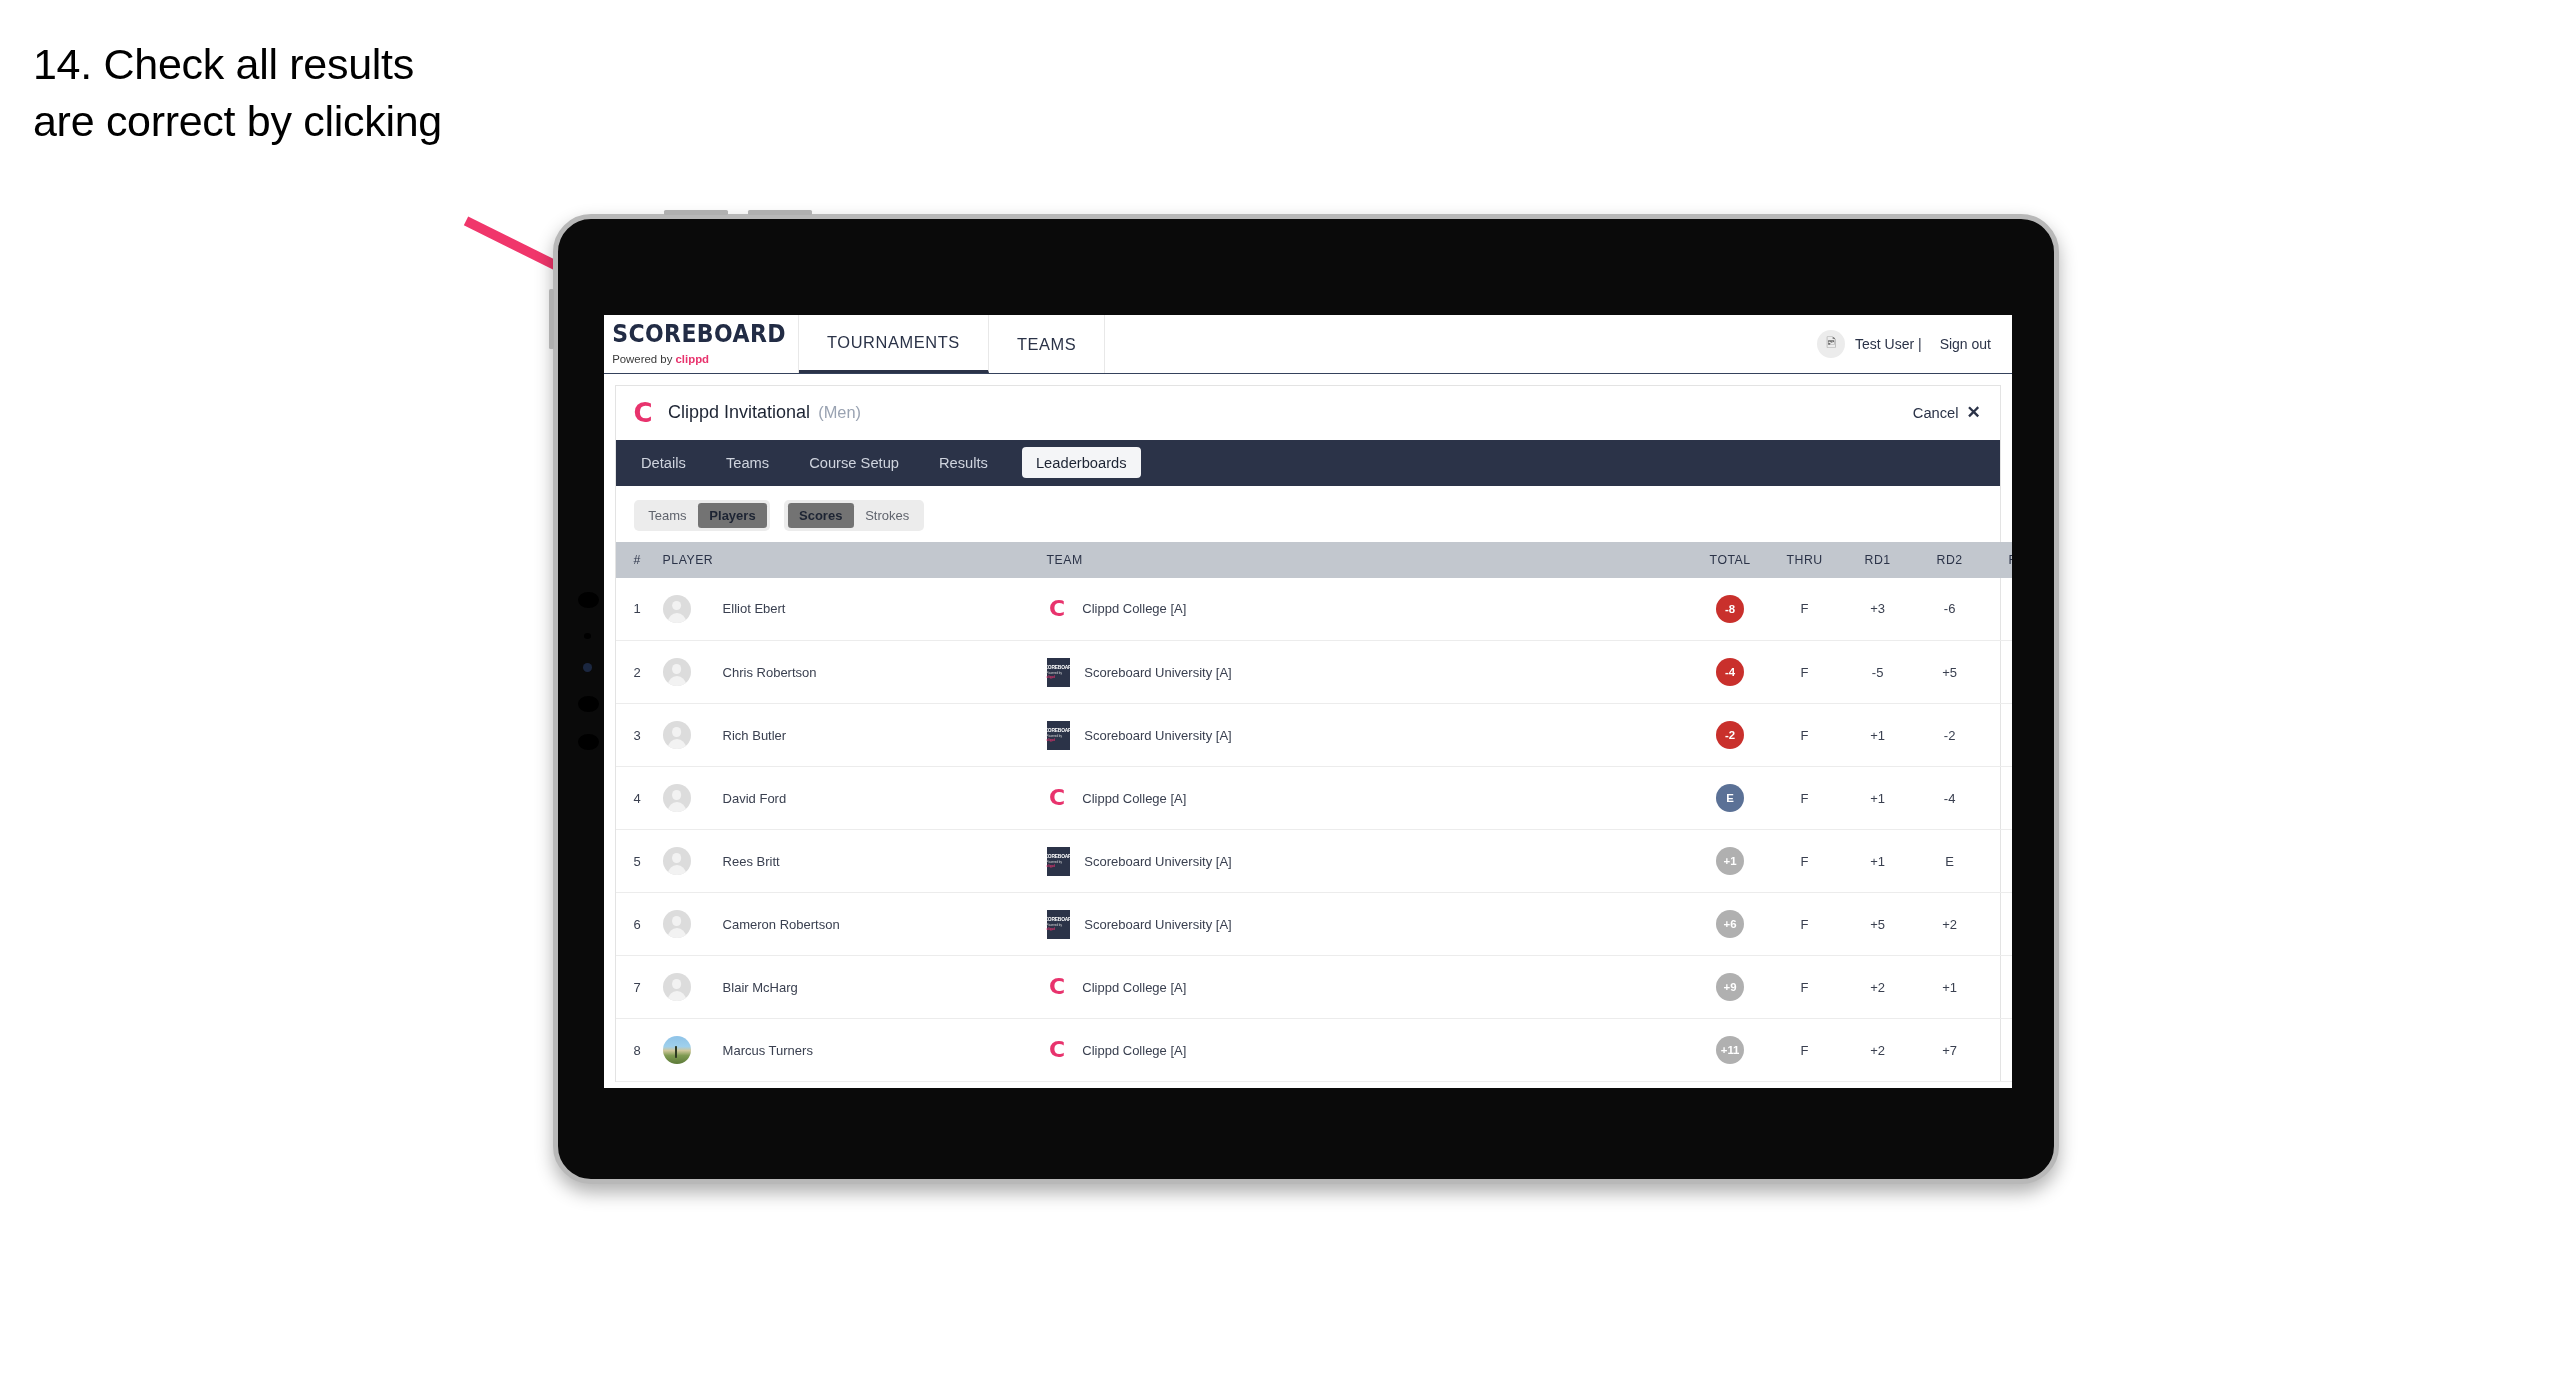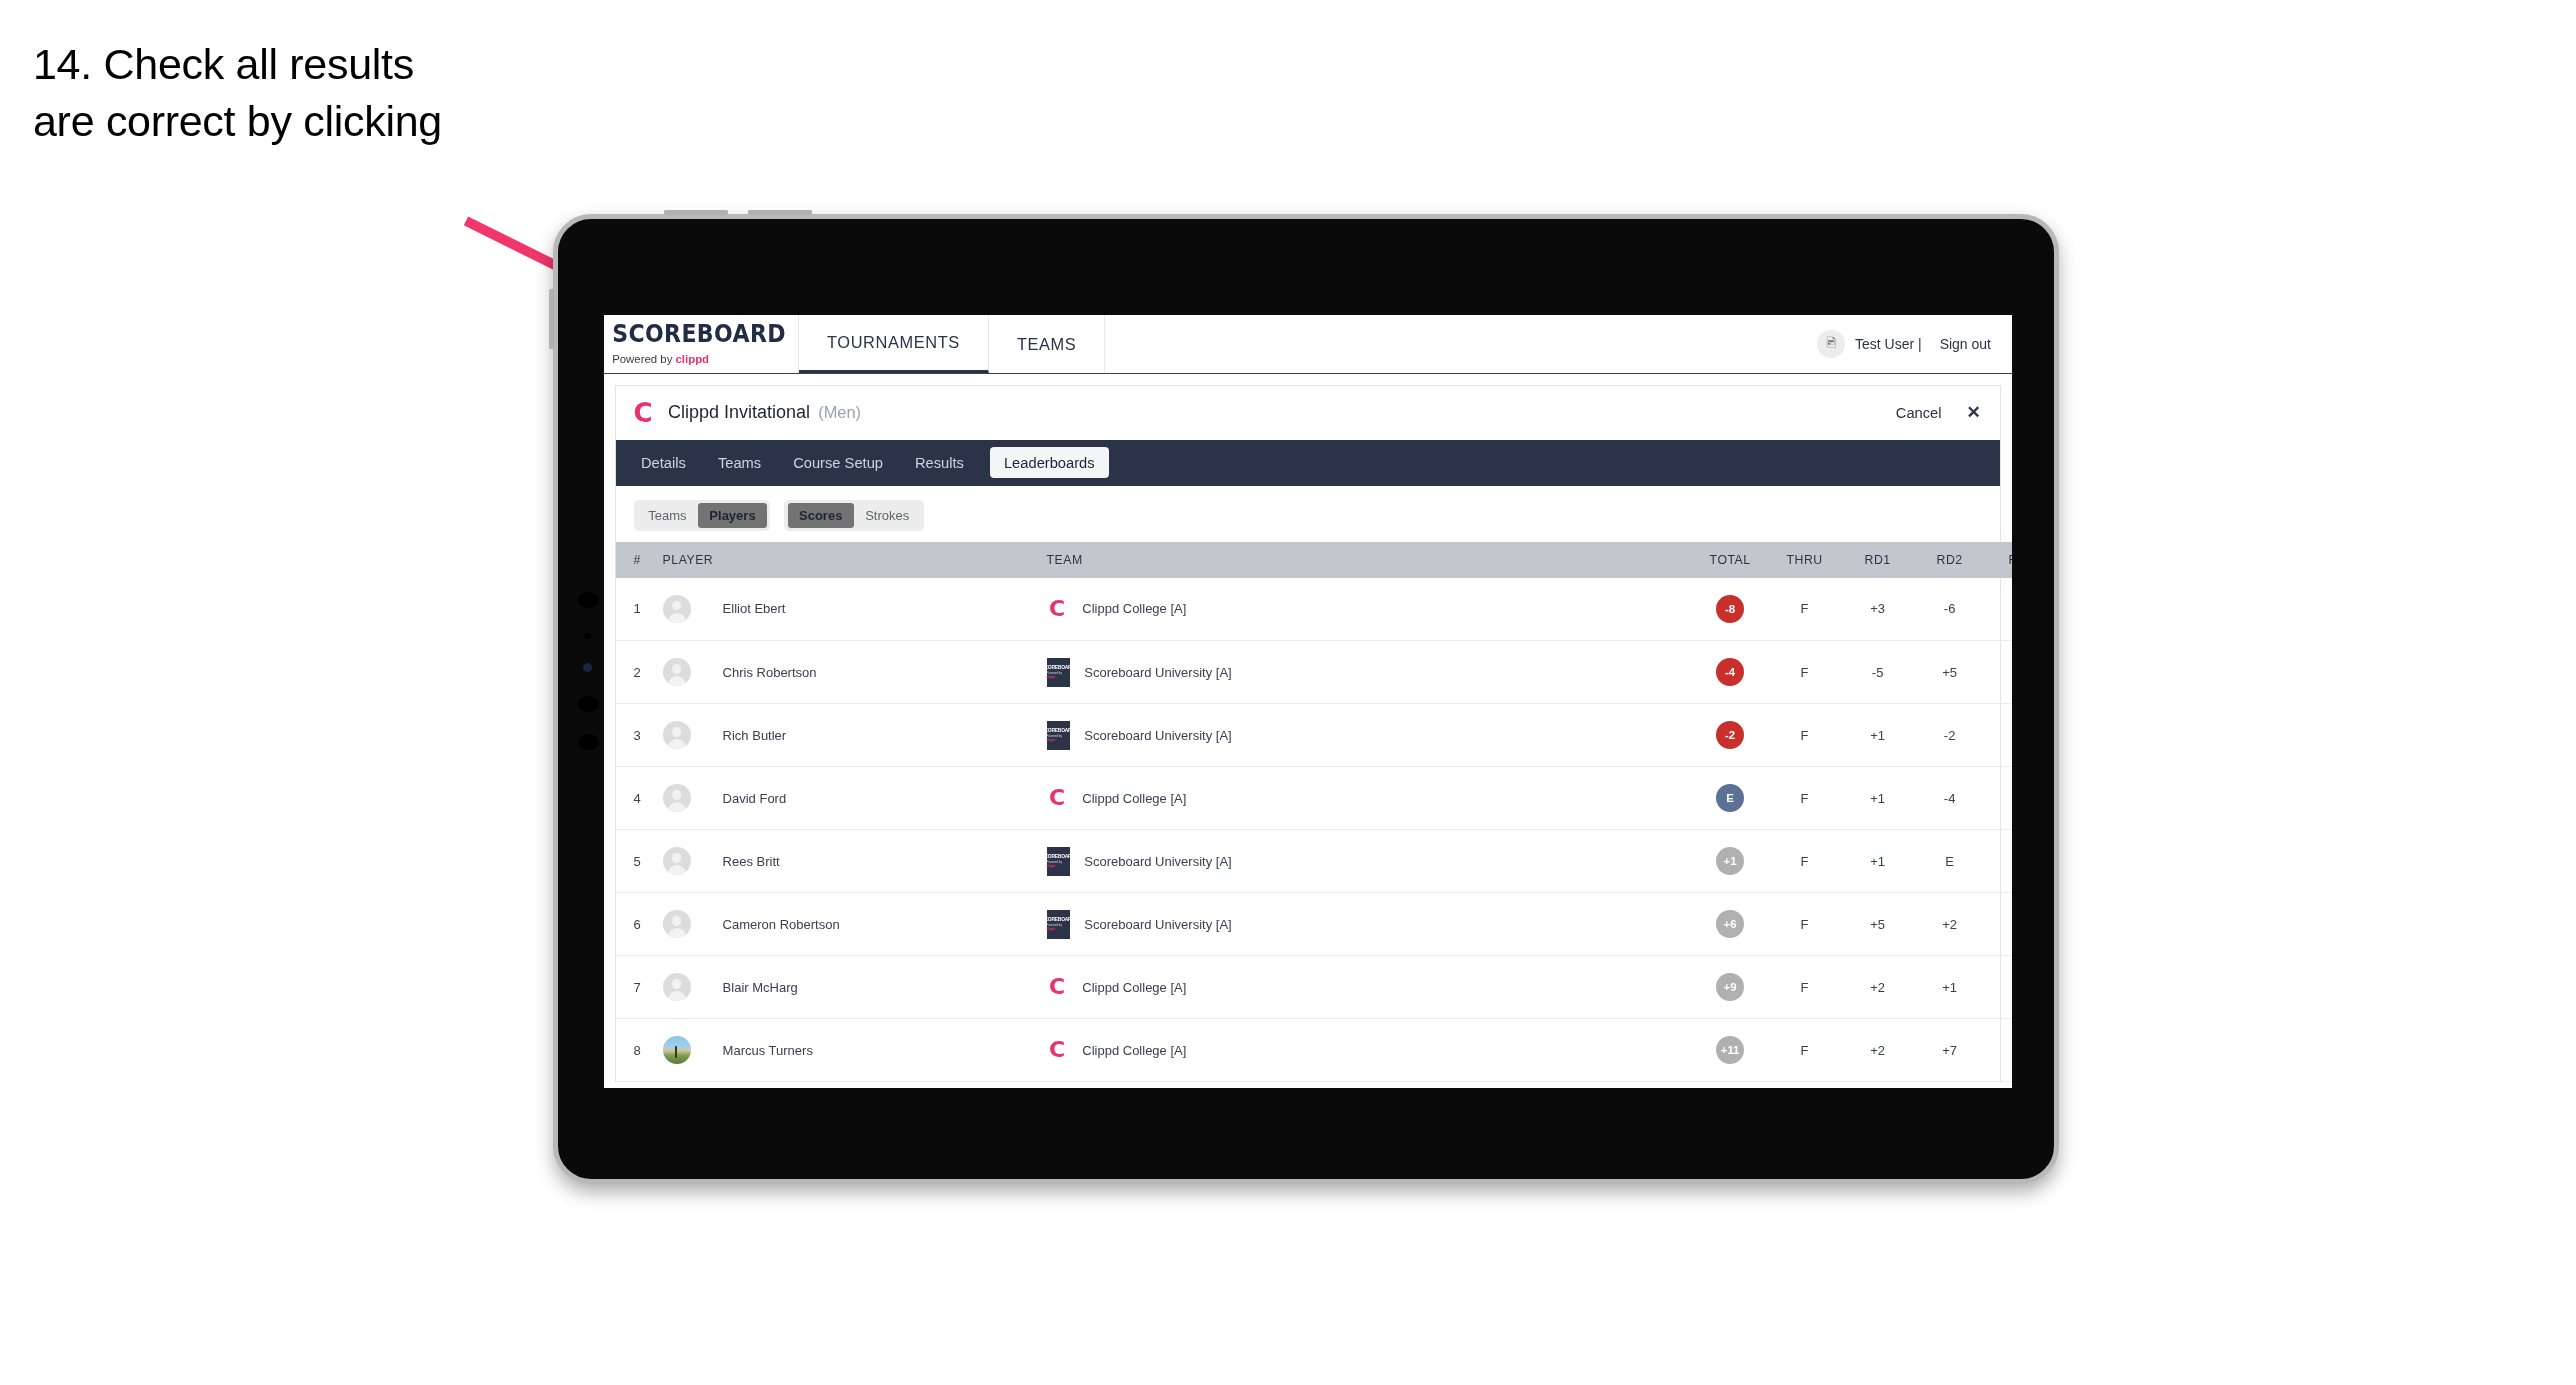--- a/index.html
+++ b/index.html
@@ -109,29 +109,29 @@
   }
   .c-logo {
     font-family: "DejaVu Sans", sans-serif;
     font-weight: 700; font-size: 26px; color: #e8336d;
     width: 31px;
   }
   .tourn-title { font-size: 18px; color: #1d2433; margin-left: 3.3px; }
   .tourn-gender { font-size: 16.4px; color: #9aa3b2; margin-left: 8.2px; }
   .head-spacer { flex: 1; }
   .cancel-btn {
-    display: flex; align-items: center; gap: 25px;
+    display: flex; align-items: center; gap: 8px;
     font-size: 14.7px; color: #2b3348; cursor: pointer;
   }
   .cancel-x { font-size: 17px; font-weight: 600; }
 
   
   .sectiontabs {
     background: #2b3348; height: 46px;
-    display: flex; align-items: center; padding-left: 11.4px; gap: 4px;
+    display: flex; align-items: center; padding-left: 11.4px; gap: 12px;
   }
   .stab {
     font-size: 14.7px; color: #cfd4de; padding: 7.4px 14px;
     border-radius: 4.1px; cursor: pointer; white-space: nowrap;
   }
   .stab.active { background: #f4f5f7; color: #1d2433; margin-left: 8px; }
 
   
   .toggles { display: flex; gap: 14px; padding: 14px 0 10.6px 18px; background: #fff; }
   .tgroup {

